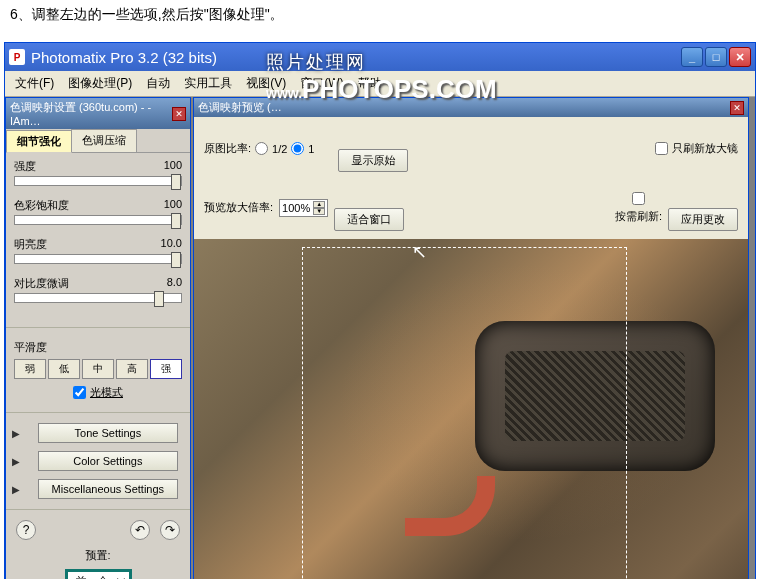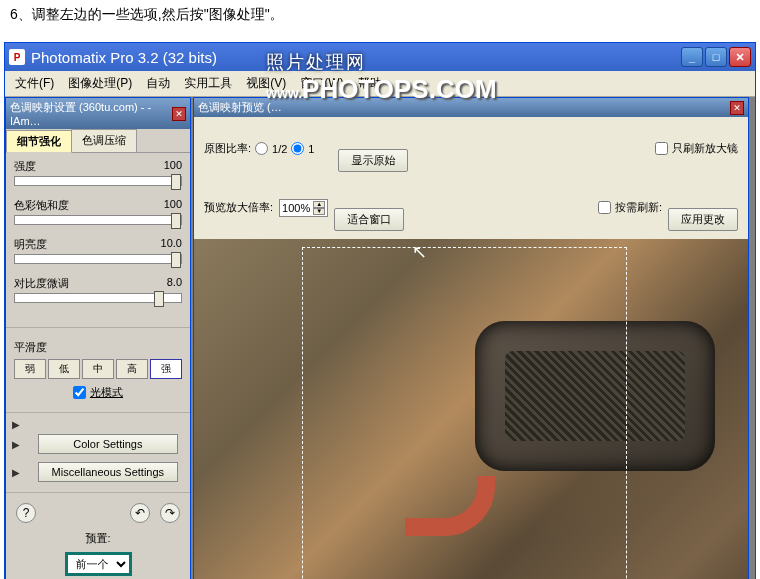--- a/index.html
+++ b/index.html
@@ -51,21 +51,21 @@
 
 .preview { position: absolute; top: 0; left: 188px; width: 556px; height: 484px; border: 1px solid #0046d5; background: #d4d0c8; }
 .pv-toolbar { padding: 8px 10px; display: flex; align-items: center; gap: 24px; flex-wrap: wrap; font-size: 11px; background: #ece9d8; }
 .pv-toolbar > div { display: flex; align-items: center; gap: 4px; }
 .pv-row2 { margin-left: auto; }
 .pill-btn { padding: 3px 12px; border: 1px solid #888; background: linear-gradient(#f8f8f0, #e0e0d0); border-radius: 2px; cursor: pointer; font-size: 11px; margin-top: 24px; }
 .spin { display: inline-flex; align-items: center; border: 1px solid #888; background: #fff; padding: 1px 2px; }
 .spin-btns { display: flex; flex-direction: column; margin-left: 3px; }
 .spin-btns div { width: 12px; height: 7px; border: 1px solid #888; background: #ece9d8; font-size: 6px; line-height: 5px; text-align: center; cursor: pointer; }
 .pvtool-line { display: flex; justify-content: space-between; padding: 4px 10px 8px; background: #ece9d8; font-size: 11px; }
-.pvtool-line label { display: flex; align-items: center; gap: 4px; }
+.pvtool-line label { display: flex; align-items: center; gap: 4px; flex-direction: column; }
 .img-area { position: relative; height: 408px; background: #847050; overflow: hidden; }
 .img-placeholder { width: 100%; height: 100%; background:
   radial-gradient(ellipse at 60% 40%, #c0905d40 0%, #6b553800 40%),
   linear-gradient(135deg, #8b7a5c 0%, #6e5f47 25%, #b0895d 45%, #5a4a36 65%, #7a6348 85%, #4e4030 100%);
   position: relative; }
 .engine-pipe { position: absolute; top: 58%; left: 38%; width: 90px; height: 60px; border: 18px solid #c0543c; border-top: none; border-left: none; border-radius: 0 0 50px 0; }
 .engine-cover { position: absolute; top: 20%; right: 6%; width: 240px; height: 150px; background: linear-gradient(145deg, #5c5248, #3a342c); border-radius: 30px; box-shadow: inset 0 0 20px #000; }
 .engine-grille { position: absolute; top: 30px; left: 30px; right: 30px; bottom: 30px; background: repeating-linear-gradient(45deg, #2a2620 0 3px, #4a443a 3px 6px); border-radius: 8px; }
 .sel-rect { position: absolute; top: 8px; left: 108px; width: 325px; height: 396px; border: 1px dashed #fff; }
 .cursor-img { position: absolute; top: 2px; left: 218px; font-size: 18px; color: #fff; pointer-events: none; }
@@ -169,20 +169,21 @@
           <input type="checkbox" checked="" style="">
           <span>光模式</span>
         </div>
       </div>
 
       <hr class="sep">
 
       <div id="expand-rows">
           <div class="expand-row">
             <span class="arrow">▶</span>
+            <div class="expand-btn">Tone Settings</div>
           </div>
           <div class="expand-row">
             <span class="arrow">▶</span>
             <div class="expand-btn">Color Settings</div>
           </div>
           <div class="expand-row">
             <span class="arrow">▶</span>
             <div class="expand-btn">Miscellaneous Settings</div>
           </div>
         </div>

